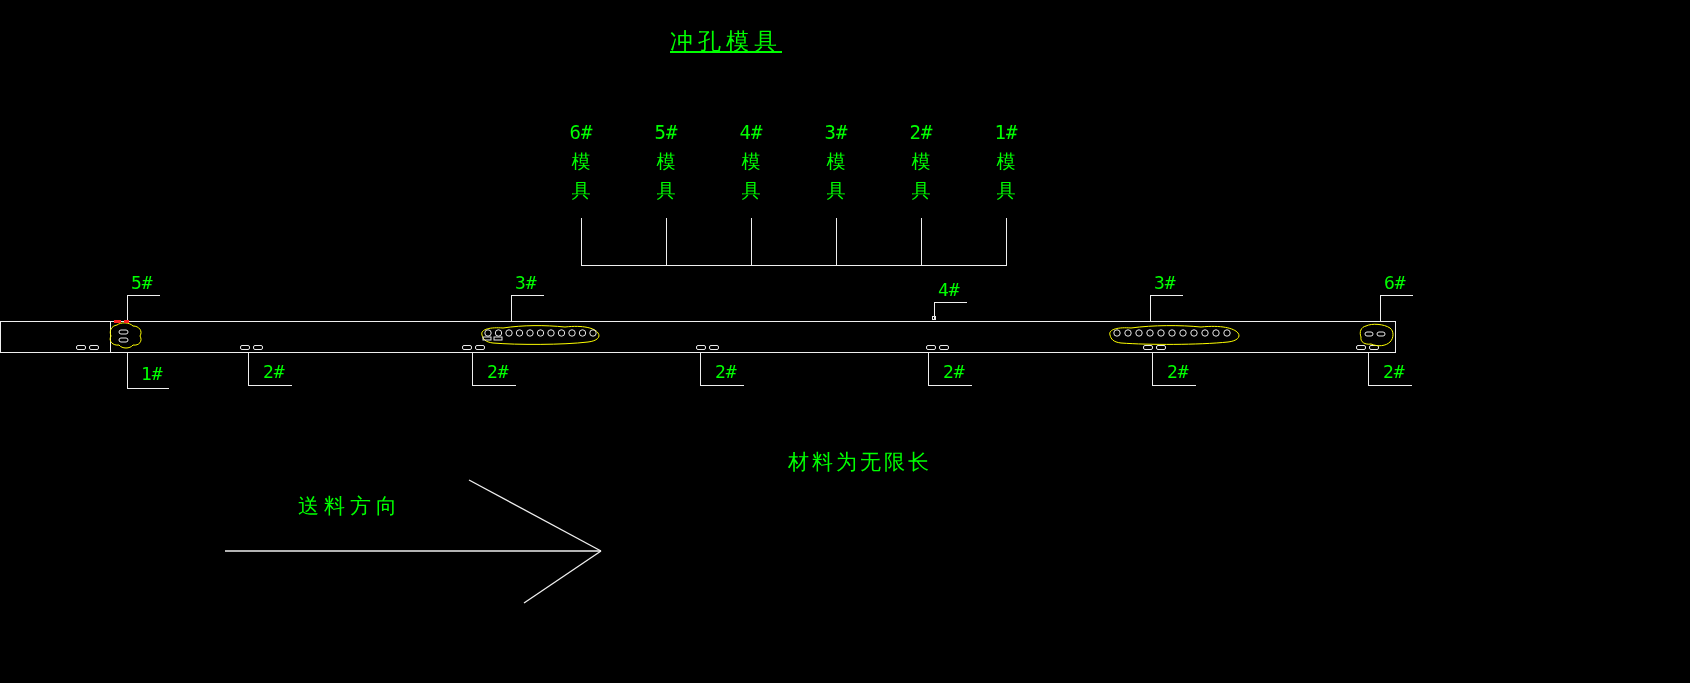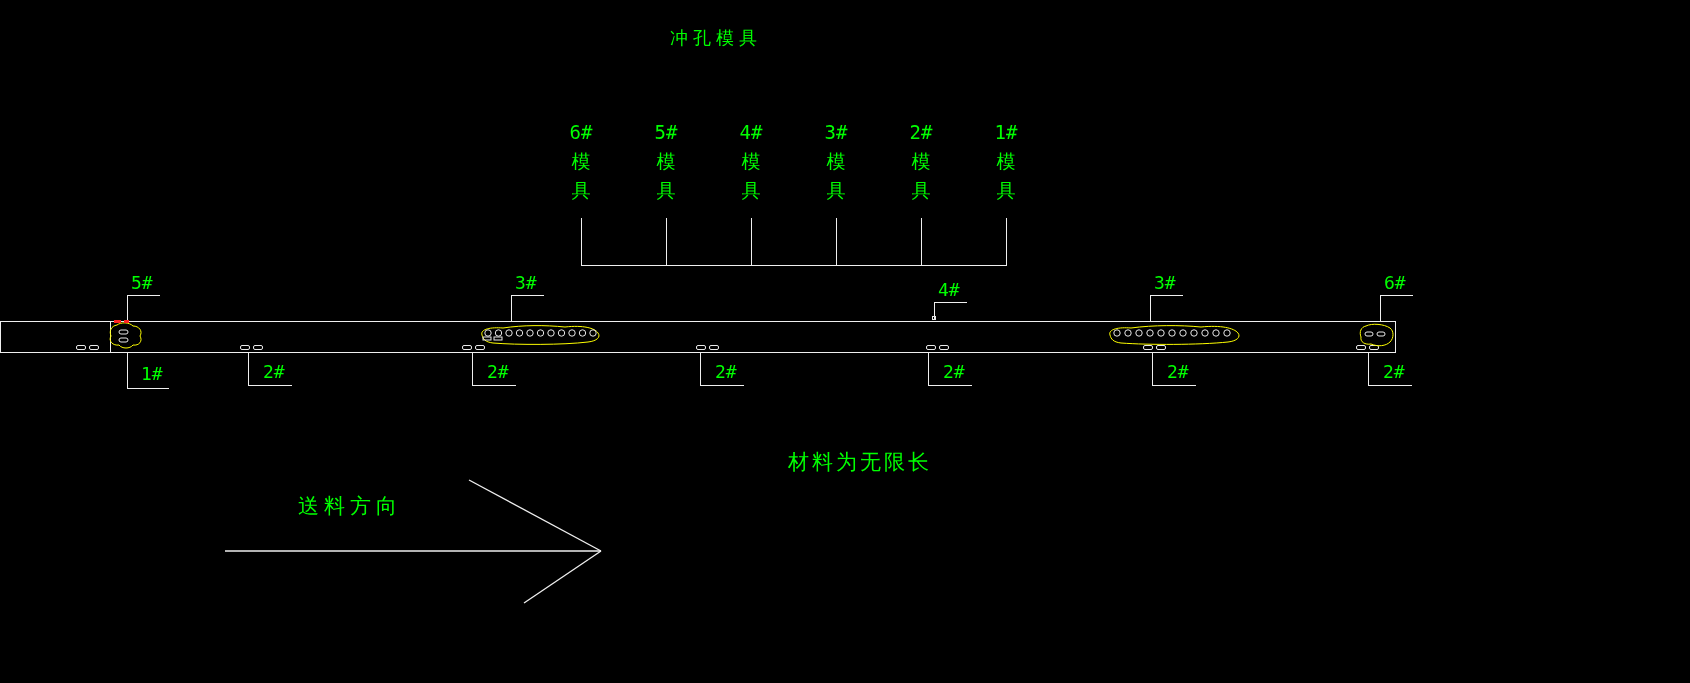--- a/index.html
+++ b/index.html
@@ -3,21 +3,21 @@
 <meta charset="utf-8">
 <style>
   html,body{margin:0;padding:0;background:#000;}
   #canvas{position:relative;width:1690px;height:683px;background:#000;overflow:hidden;
           font-family:"DejaVu Sans",sans-serif;}
   .hl{position:absolute;height:1px;background:#efefef;}
   .vl{position:absolute;width:1px;background:#efefef;}
   .g{position:absolute;color:#00ff00;}
   .mono{font-family:"DejaVu Sans Mono",monospace;}
   .lbl{font-size:18px;white-space:nowrap;}
-  .title{font-size:18px;letter-spacing:5px;white-space:nowrap;}
+  .title{font-size:23px;letter-spacing:5px;white-space:nowrap;text-decoration:underline;}
   .note{font-size:21px;letter-spacing:3px;white-space:nowrap;}
   .die-col{position:absolute;top:118px;width:26px;text-align:center;color:#00ff00;font-size:19px;}
   .die-col span{display:block;line-height:29px;}
   .slot{position:absolute;width:10px;height:5px;border:1px solid #e8e8e8;border-radius:2px;box-sizing:border-box;background:transparent;}
   .feat{position:absolute;}
   svg{display:block;}
 </style>
 </head>
 <body>
 

